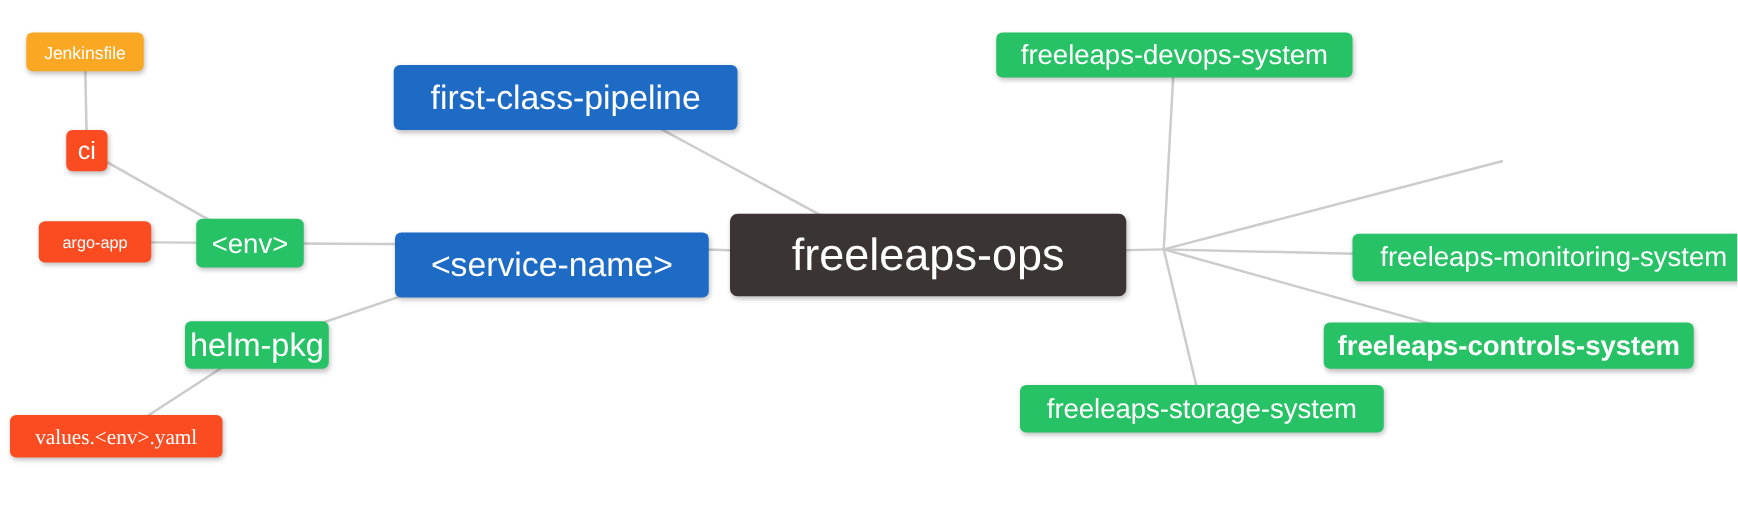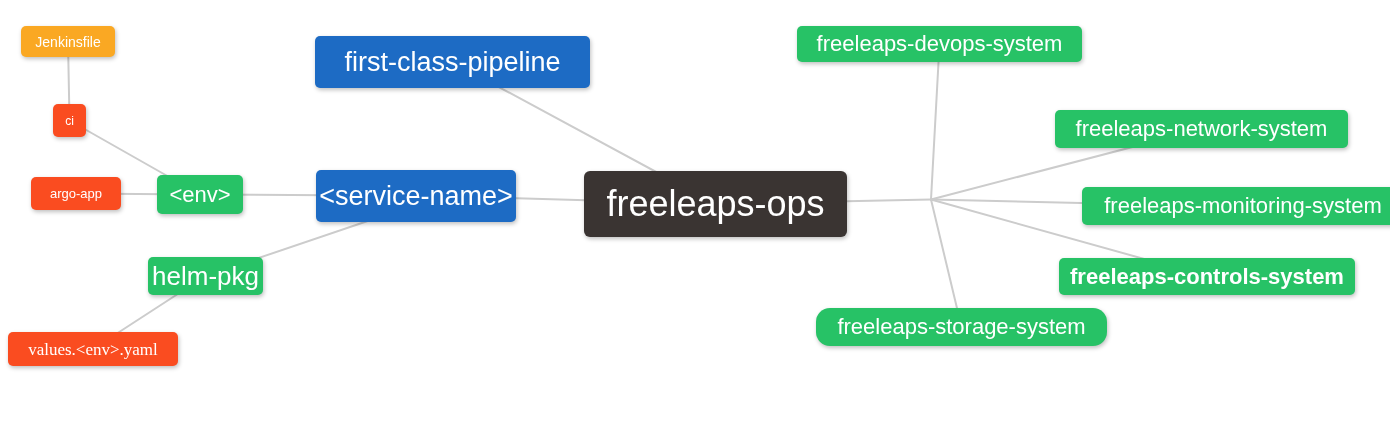--- a/index.html
+++ b/index.html
@@ -35,21 +35,21 @@
     align-items: center;
     justify-content: center;
     color: #ffffff;
     white-space: nowrap;
     border-radius: 5px;
     box-shadow: 1px 2px 4px rgba(0,0,0,0.25);
     cursor: default;
     line-height: 1;
   }
   .n-root   { background: var(--c-root,   #3a3432); border-radius: 6px; }
-  .n-blue   { background: var(--c-branch, #1d6bc4); }
+  .n-blue   { background: var(--c-branch, #1d6bc4); margin-top: 16px; }
   .n-green  { background: var(--c-green,  #27c266); text-align: right; }
   .n-red    { background: var(--c-red,    #fa4c20); }
   .n-amber  { background: var(--c-amber,  #faa823); text-align: center; }
 </style>
 </head>
 <body>
 
 <div class="canvas">
 
   <svg class="edges" id="edge-svg" viewBox="0 0 1390 421" xmlns="http://www.w3.org/2000/svg">
@@ -64,40 +64,39 @@
       <line x1="715.5" y1="204" x2="931" y2="199.5"></line>
       <line x1="931" y1="199.5" x2="939.5" y2="44"></line>
       <line x1="931" y1="199.5" x2="1201.5" y2="129"></line>
       <line x1="931" y1="199.5" x2="1211" y2="206"></line>
       <line x1="931" y1="199.5" x2="1207" y2="276.5"></line>
       <line x1="931" y1="199.5" x2="961.5" y2="327"></line>
     </svg>
 
   <div class="node n-amber" style="left:21px; top:26px; width:94px; height:31px; font-size:14px;">Jenkinsfile</div>
 
-  <div class="node n-red" style="left:53px; top:104px; width:33px; height:33px; font-size:12px;">ci</div>
+  <div class="node n-red" style="left:53px; top:104px; width:33px; height:33px; font-size:20px;">ci</div>
 
   <div class="node n-red" style="left:31px; top:177px; width:90px; height:33px; font-size:13px;">argo-app</div>
 
   <div class="node n-green" style="left:157px; top:175px; width:86px; height:39px; font-size:22px;">&lt;env&gt;</div>
 
   <div class="node n-green" style="left:148px; top:257px; width:115px; height:38px; font-size:26px;">helm-pkg</div>
 
   <div class="node n-red" style="left:8px; top:332px; width:170px; height:34px; font-size:17px;font-family:Liberation Serif, serif;">values.&lt;env&gt;.yaml</div>
 
   <div class="node n-blue" style="left:315px; top:36px; width:275px; height:52px; font-size:27px;">first-class-pipeline</div>
 
-  <div class="node n-blue" style="left:316px; top:170px; width:200px; height:52px; font-size:27px;">&lt;service-name&gt;</div>
+  <div class="node n-blue" style="left:316px; top:170px; width:251px; height:52px; font-size:27px;">&lt;service-name&gt;</div>
 
-  <div class="node n-root" style="left:584px; top:171px; width:263px; height:66px; font-size:36px;">freeleaps-ops</div>
+  <div class="node n-root" style="left:584px; top:171px; width:317px; height:66px; font-size:36px;">freeleaps-ops</div>
 
 
   <div class="node n-green" style="left:797px; top:26px; width:285px; height:36px; font-size:22px;">freeleaps-devops-system</div>
 
-  <div class="node n-green" style="left:1055px; top:110px; width:293px; height:38px; font-size:22px;">freeleaps-network-system</div>
 
   <div class="node n-green" style="left:1050px; top:187px; width:322px; height:38px; font-size:22px;margin-left:32px;">freeleaps-monitoring-system</div>
 
   <div class="node n-green" style="left:1059px; top:258px; width:296px; height:37px; font-size:22px;font-weight:bold;">freeleaps-controls-system</div>
 
-  <div class="node n-green" style="left:816px; top:308px; width:291px; height:38px; font-size:22px;border-radius:14px;">freeleaps-storage-system</div>
+  <div class="node n-green" style="left:816px; top:308px; width:291px; height:38px; font-size:22px;">freeleaps-storage-system</div>
 
 </div>
 
 </body></html>

